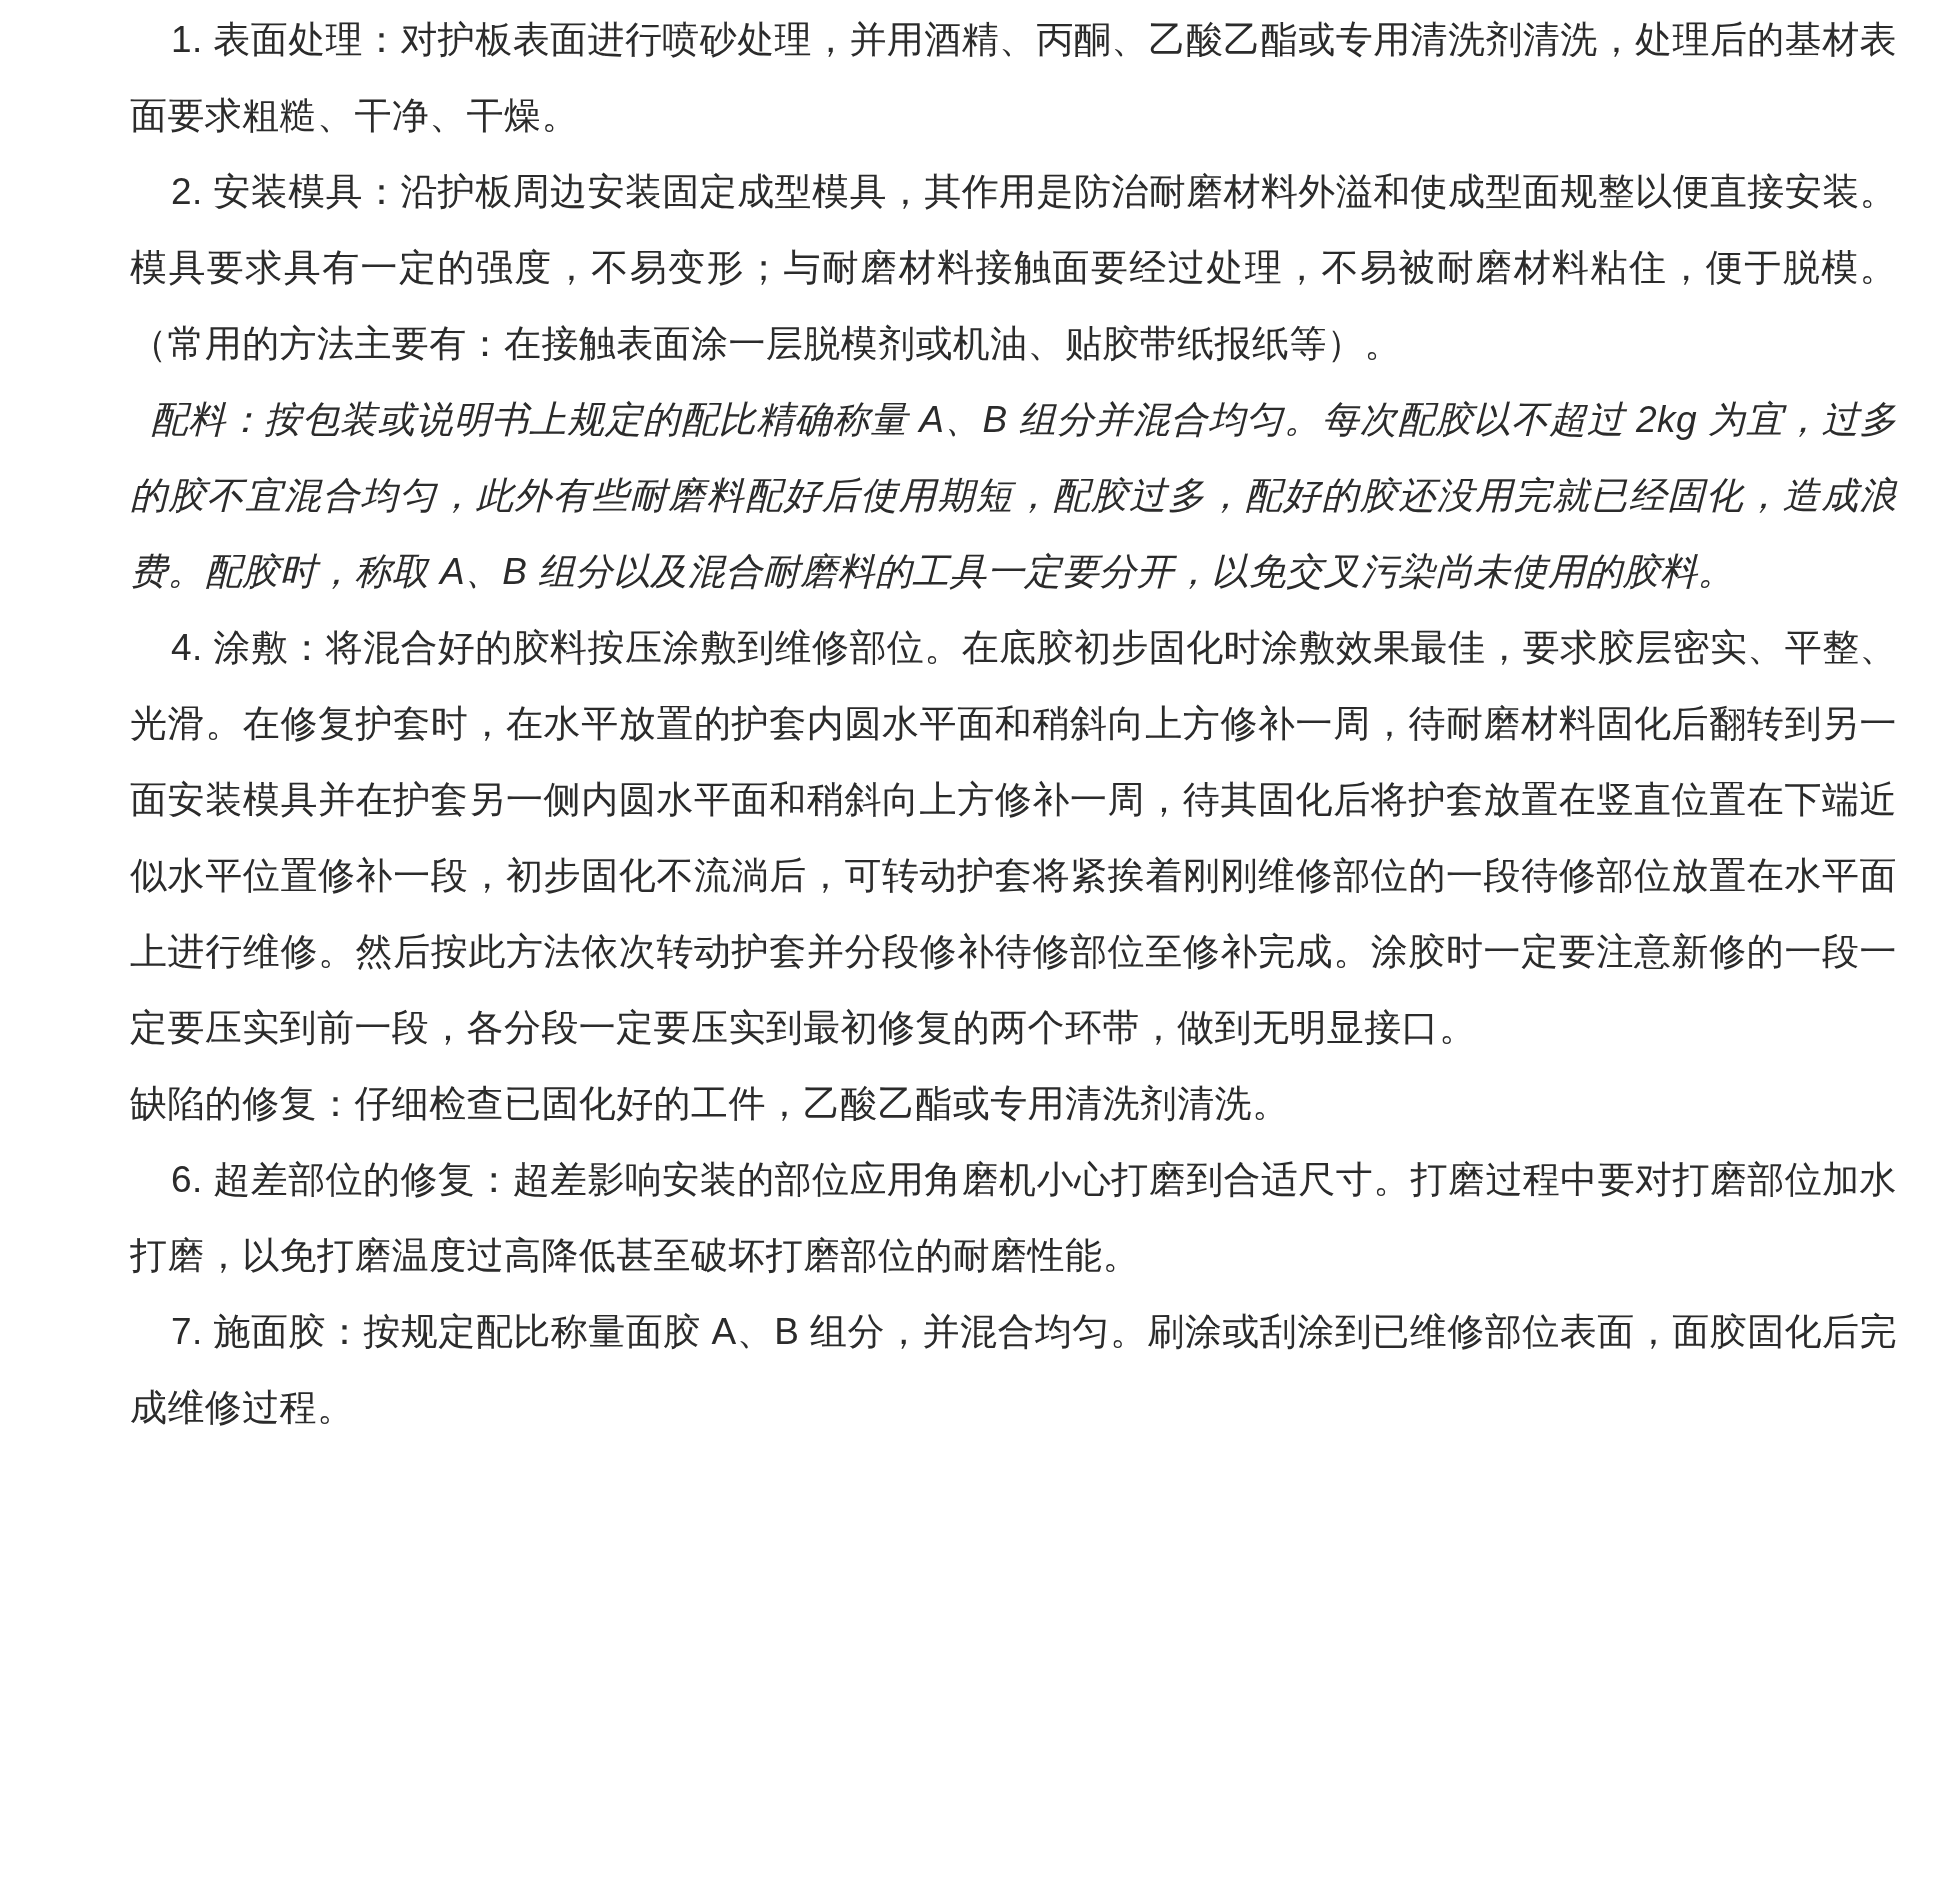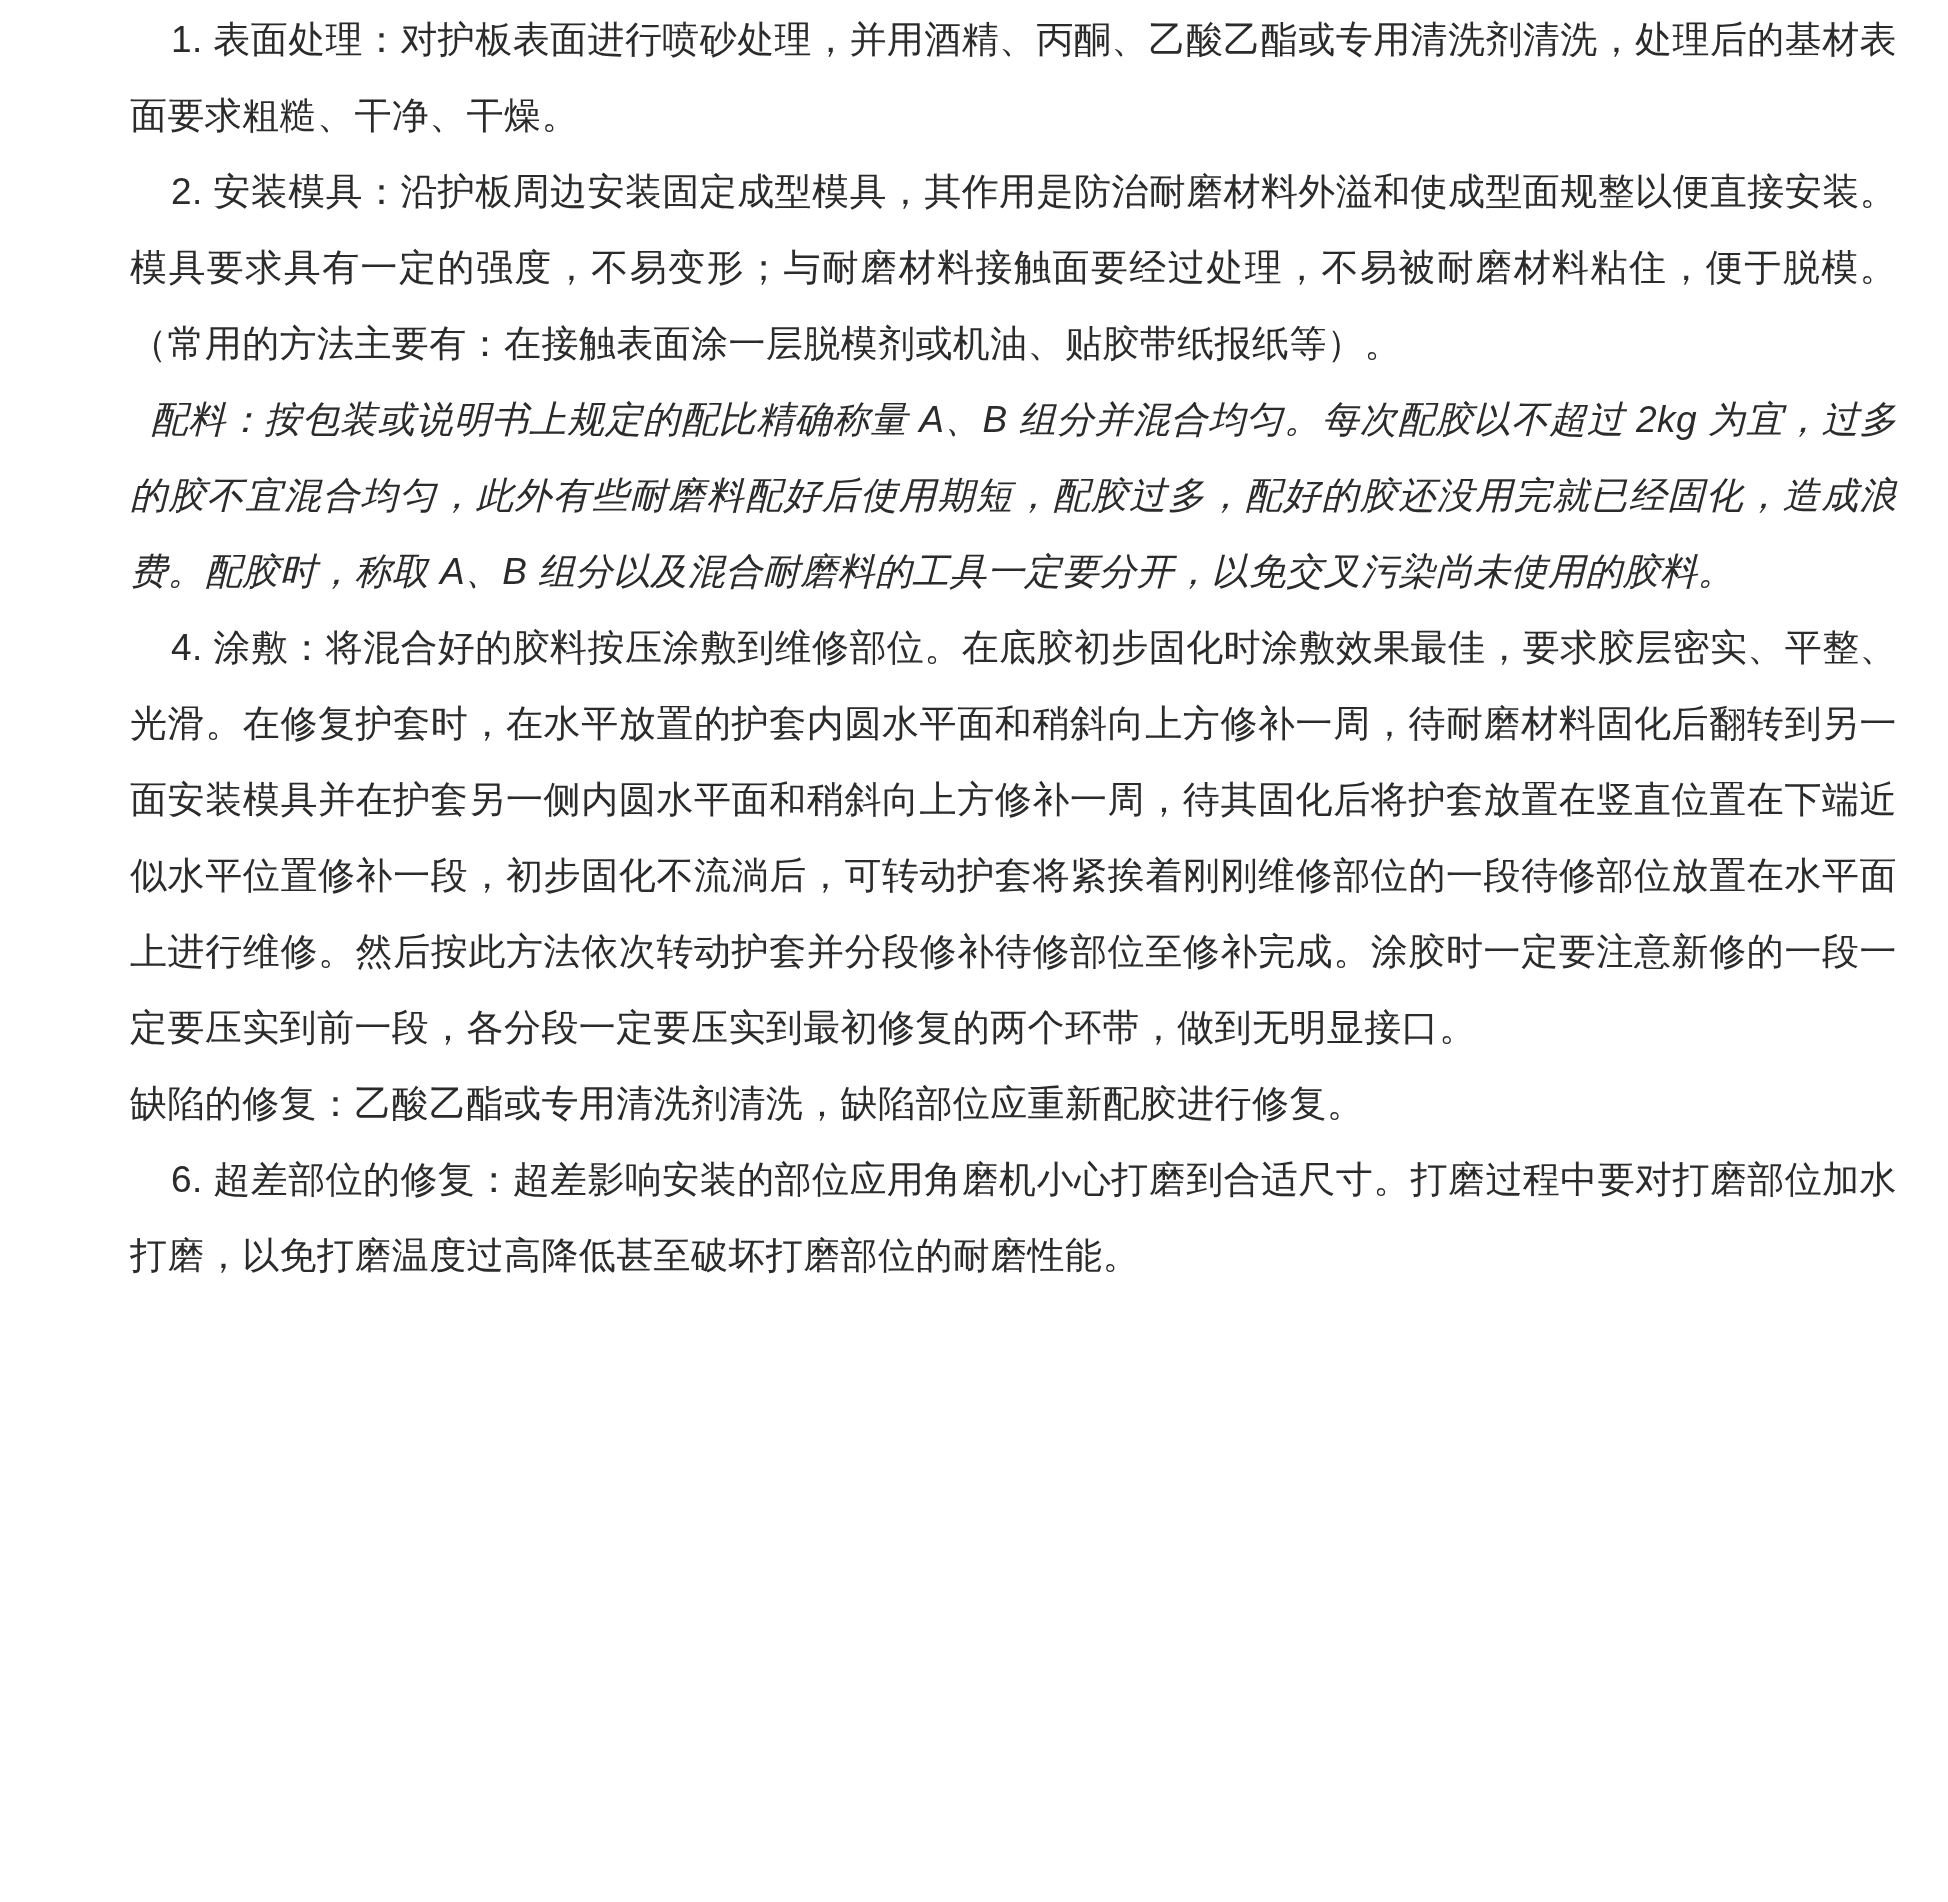--- a/index.html
+++ b/index.html
@@ -35,16 +35,17 @@
   .flush      { text-indent: 0; }
 </style>
 </head>
 <body>
 
 <div class="page">
   <p class="indent-num">1. 表面处理：对护板表面进行喷砂处理，并用酒精、丙酮、乙酸乙酯或专用清洗剂清洗，处理后的基材表面要求粗糙、干净、干燥。</p>
   <p class="indent-num">2. 安装模具：沿护板周边安装固定成型模具，其作用是防治耐磨材料外溢和使成型面规整以便直接安装。模具要求具有一定的强度，不易变形；与耐磨材料接触面要经过处理，不易被耐磨材料粘住，便于脱模。（常用的方法主要有：在接触表面涂一层脱模剂或机油、贴胶带纸报纸等）。</p>
   <p class="indent-sm">配料：按包装或说明书上规定的配比精确称量 A、B 组分并混合均匀。每次配胶以不超过 2kg 为宜，过多的胶不宜混合均匀，此外有些耐磨料配好后使用期短，配胶过多，配好的胶还没用完就已经固化，造成浪费。配胶时，称取 A、B 组分以及混合耐磨料的工具一定要分开，以免交叉污染尚未使用的胶料。</p>
   <p class="indent-num">4. 涂敷：将混合好的胶料按压涂敷到维修部位。在底胶初步固化时涂敷效果最佳，要求胶层密实、平整、光滑。在修复护套时，在水平放置的护套内圆水平面和稍斜向上方修补一周，待耐磨材料固化后翻转到另一面安装模具并在护套另一侧内圆水平面和稍斜向上方修补一周，待其固化后将护套放置在竖直位置在下端近似水平位置修补一段，初步固化不流淌后，可转动护套将紧挨着刚刚维修部位的一段待修部位放置在水平面上进行维修。然后按此方法依次转动护套并分段修补待修部位至修补完成。涂胶时一定要注意新修的一段一定要压实到前一段，各分段一定要压实到最初修复的两个环带，做到无明显接口。</p>
-  <p class="flush">缺陷的修复：乙酸乙酯或专用清洗剂清洗，缺陷部位应重新配胶进行修复。</p>
+  <p class="flush">缺陷的修复：仔细检查已固化好的工件，乙酸乙酯或专用清洗剂清洗。</p>
   <p class="indent-num">6. 超差部位的修复：超差影响安装的部位应用角磨机小心打磨到合适尺寸。打磨过程中要对打磨部位加水打磨，以免打磨温度过高降低甚至破坏打磨部位的耐磨性能。</p>
+  <p class="indent-num">7. 施面胶：按规定配比称量面胶 A、B 组分，并混合均匀。刷涂或刮涂到已维修部位表面，面胶固化后完成维修过程。</p>
 </div>
 
 
 </body></html>

